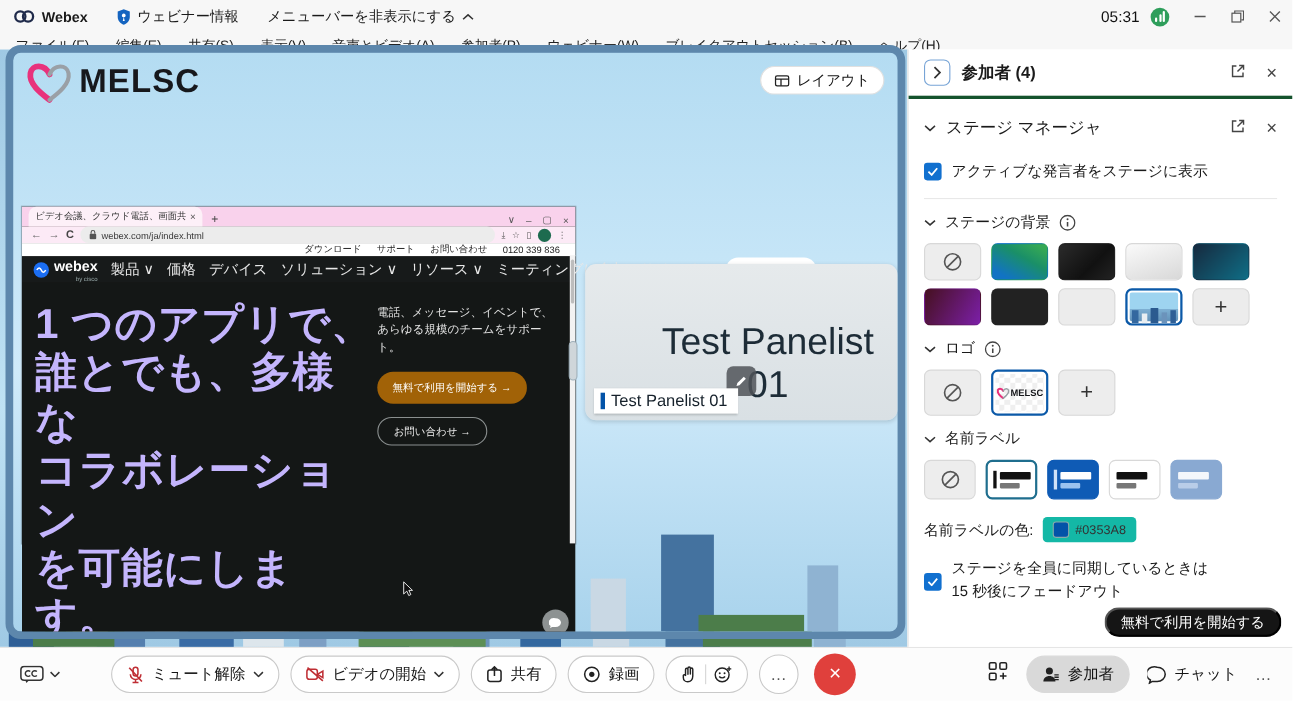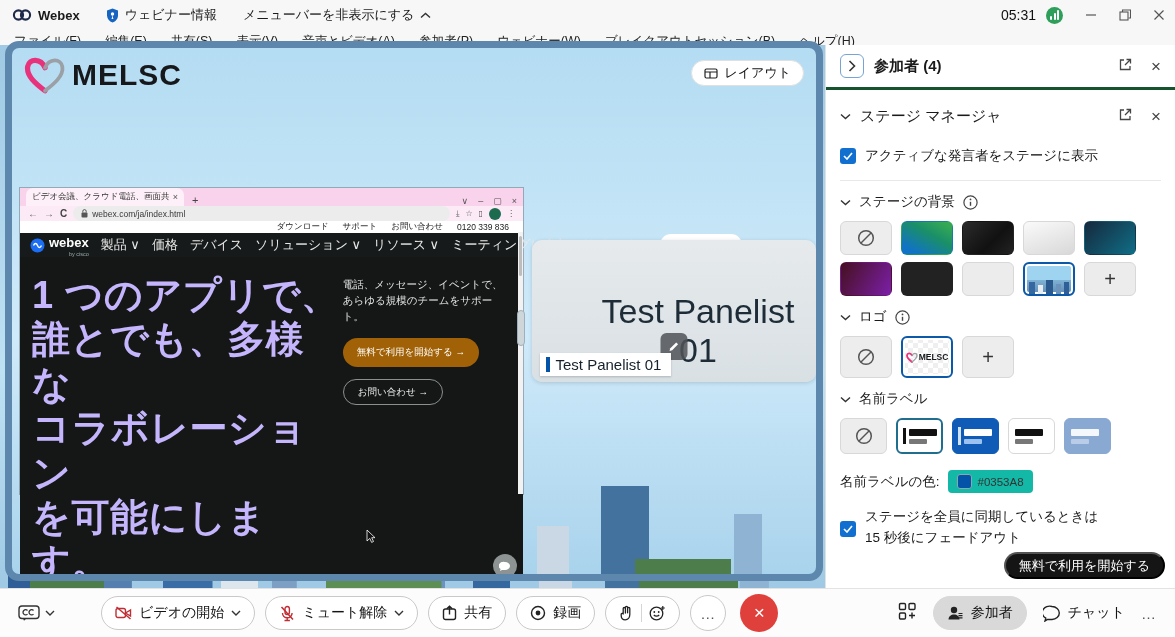--- a/index.html
+++ b/index.html
@@ -513,37 +513,37 @@
         <path d="M6 15.8 8.5 13.5H5z" fill="#333"></path>
         <path d="M9.5 5.5a2.6 2.6 0 1 0 0 3.6M15.5 5.5a2.6 2.6 0 1 0 0 3.6" fill="none" stroke="#333" stroke-width="1.3"></path>
       </svg>
     <svg width="10" height="6" viewBox="0 0 10 6">
         <path d="M1 1 5 5 9 1" fill="none" stroke="#333" stroke-width="1.4"></path>
       </svg>
   </div>
 
   <div class="tool-group">
     <div class="pill">
+      <svg width="16" height="17" viewBox="0 0 16 17">
+          <rect x="6" y="1.5" width="4.4" height="8" rx="2.2" fill="none" stroke="#bf2e34" stroke-width="1.4"></rect>
+          <path d="M3.5 8a4.8 4.8 0 0 0 9.6 0M8.2 13v2.5M5.5 15.5h5.4" fill="none" stroke="#bf2e34" stroke-width="1.4"></path>
+          <path d="M2.5 2 14 14.5" stroke="#bf2e34" stroke-width="1.5"></path>
+        </svg>
+      <span>ミュート解除</span>
+      <svg width="10" height="6" viewBox="0 0 10 6">
+          <path d="M1 1 5 5 9 1" fill="none" stroke="#333" stroke-width="1.4"></path>
+        </svg>
+    </div>
+    <div class="pill">
       <svg width="17" height="14" viewBox="0 0 17 14">
           <rect x="1" y="2.5" width="9.5" height="9" rx="2" fill="none" stroke="#bf2e34" stroke-width="1.4"></rect>
           <path d="M10.5 7l5-3v6z" fill="none" stroke="#bf2e34" stroke-width="1.4"></path>
           <path d="M1.5 1 15.5 13" stroke="#bf2e34" stroke-width="1.5"></path>
         </svg>
       <span>ビデオの開始</span>
-      <svg width="10" height="6" viewBox="0 0 10 6">
-          <path d="M1 1 5 5 9 1" fill="none" stroke="#333" stroke-width="1.4"></path>
-        </svg>
-    </div>
-    <div class="pill">
-      <svg width="16" height="17" viewBox="0 0 16 17">
-          <rect x="6" y="1.5" width="4.4" height="8" rx="2.2" fill="none" stroke="#bf2e34" stroke-width="1.4"></rect>
-          <path d="M3.5 8a4.8 4.8 0 0 0 9.6 0M8.2 13v2.5M5.5 15.5h5.4" fill="none" stroke="#bf2e34" stroke-width="1.4"></path>
-          <path d="M2.5 2 14 14.5" stroke="#bf2e34" stroke-width="1.5"></path>
-        </svg>
-      <span>ミュート解除</span>
       <svg width="10" height="6" viewBox="0 0 10 6">
           <path d="M1 1 5 5 9 1" fill="none" stroke="#333" stroke-width="1.4"></path>
         </svg>
     </div>
     <div class="pill">
       <svg width="15" height="16" viewBox="0 0 15 16">
           <rect x="1.5" y="4" width="12" height="10.5" rx="2" fill="none" stroke="#222" stroke-width="1.4"></rect>
           <path d="M7.5 9.5V1.5M4.8 3.8 7.5 1.2l2.7 2.6" fill="none" stroke="#222" stroke-width="1.4"></path>
         </svg>
       <span>共有</span>

